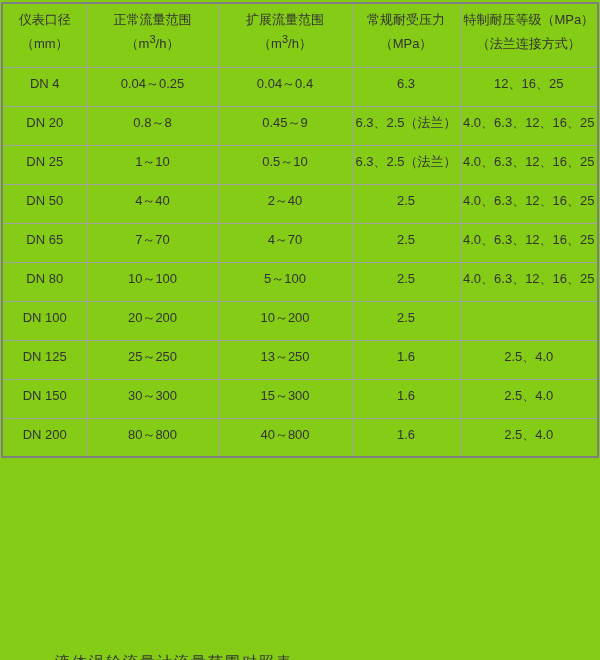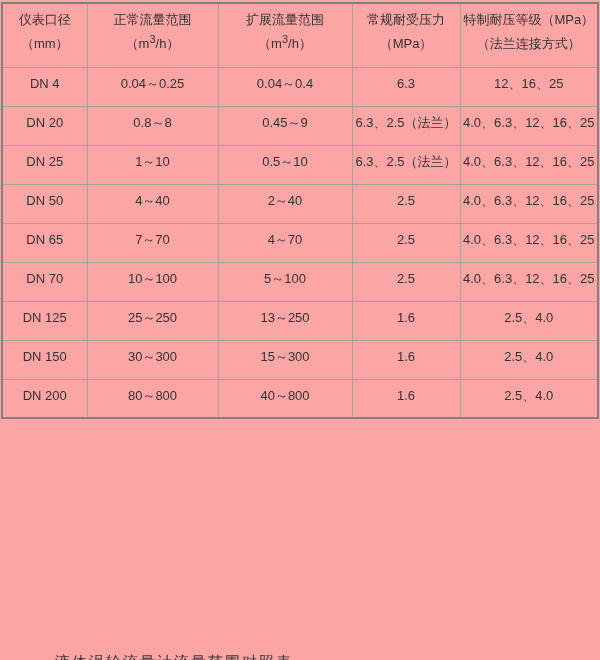--- a/index.html
+++ b/index.html
@@ -10,21 +10,21 @@
     overflow: hidden;
     background: #ffffff;
   }
   .page {
     position: relative;
     width: 600px;
     height: 660px;
     overflow: hidden;
     font-family: "Liberation Sans", "DejaVu Sans", sans-serif;
     color: #333333;
-    background: #fca5a5;
+    background: #84cc16;
   }
   table.spec-table {
     position: absolute;
     left: 1px;
     top: 2px;
     width: 596px;
     table-layout: fixed;
     border-collapse: collapse;
     border-spacing: 0;
     border: 2px solid #7f7f7f;
@@ -110,25 +110,32 @@
           <td>4.0、6.3、12、16、25</td>
         </tr>
         <tr>
           <td>DN 65</td>
           <td>7～70</td>
           <td>4～70</td>
           <td>2.5</td>
           <td>4.0、6.3、12、16、25</td>
         </tr>
         <tr>
-          <td>DN 70</td>
+          <td>DN 80</td>
           <td>10～100</td>
           <td>5～100</td>
           <td>2.5</td>
           <td>4.0、6.3、12、16、25</td>
+        </tr>
+        <tr>
+          <td>DN 100</td>
+          <td>20～200</td>
+          <td>10～200</td>
+          <td>2.5</td>
+          <td></td>
         </tr>
         <tr>
           <td>DN 125</td>
           <td>25～250</td>
           <td>13～250</td>
           <td>1.6</td>
           <td>2.5、4.0</td>
         </tr>
         <tr>
           <td>DN 150</td>

